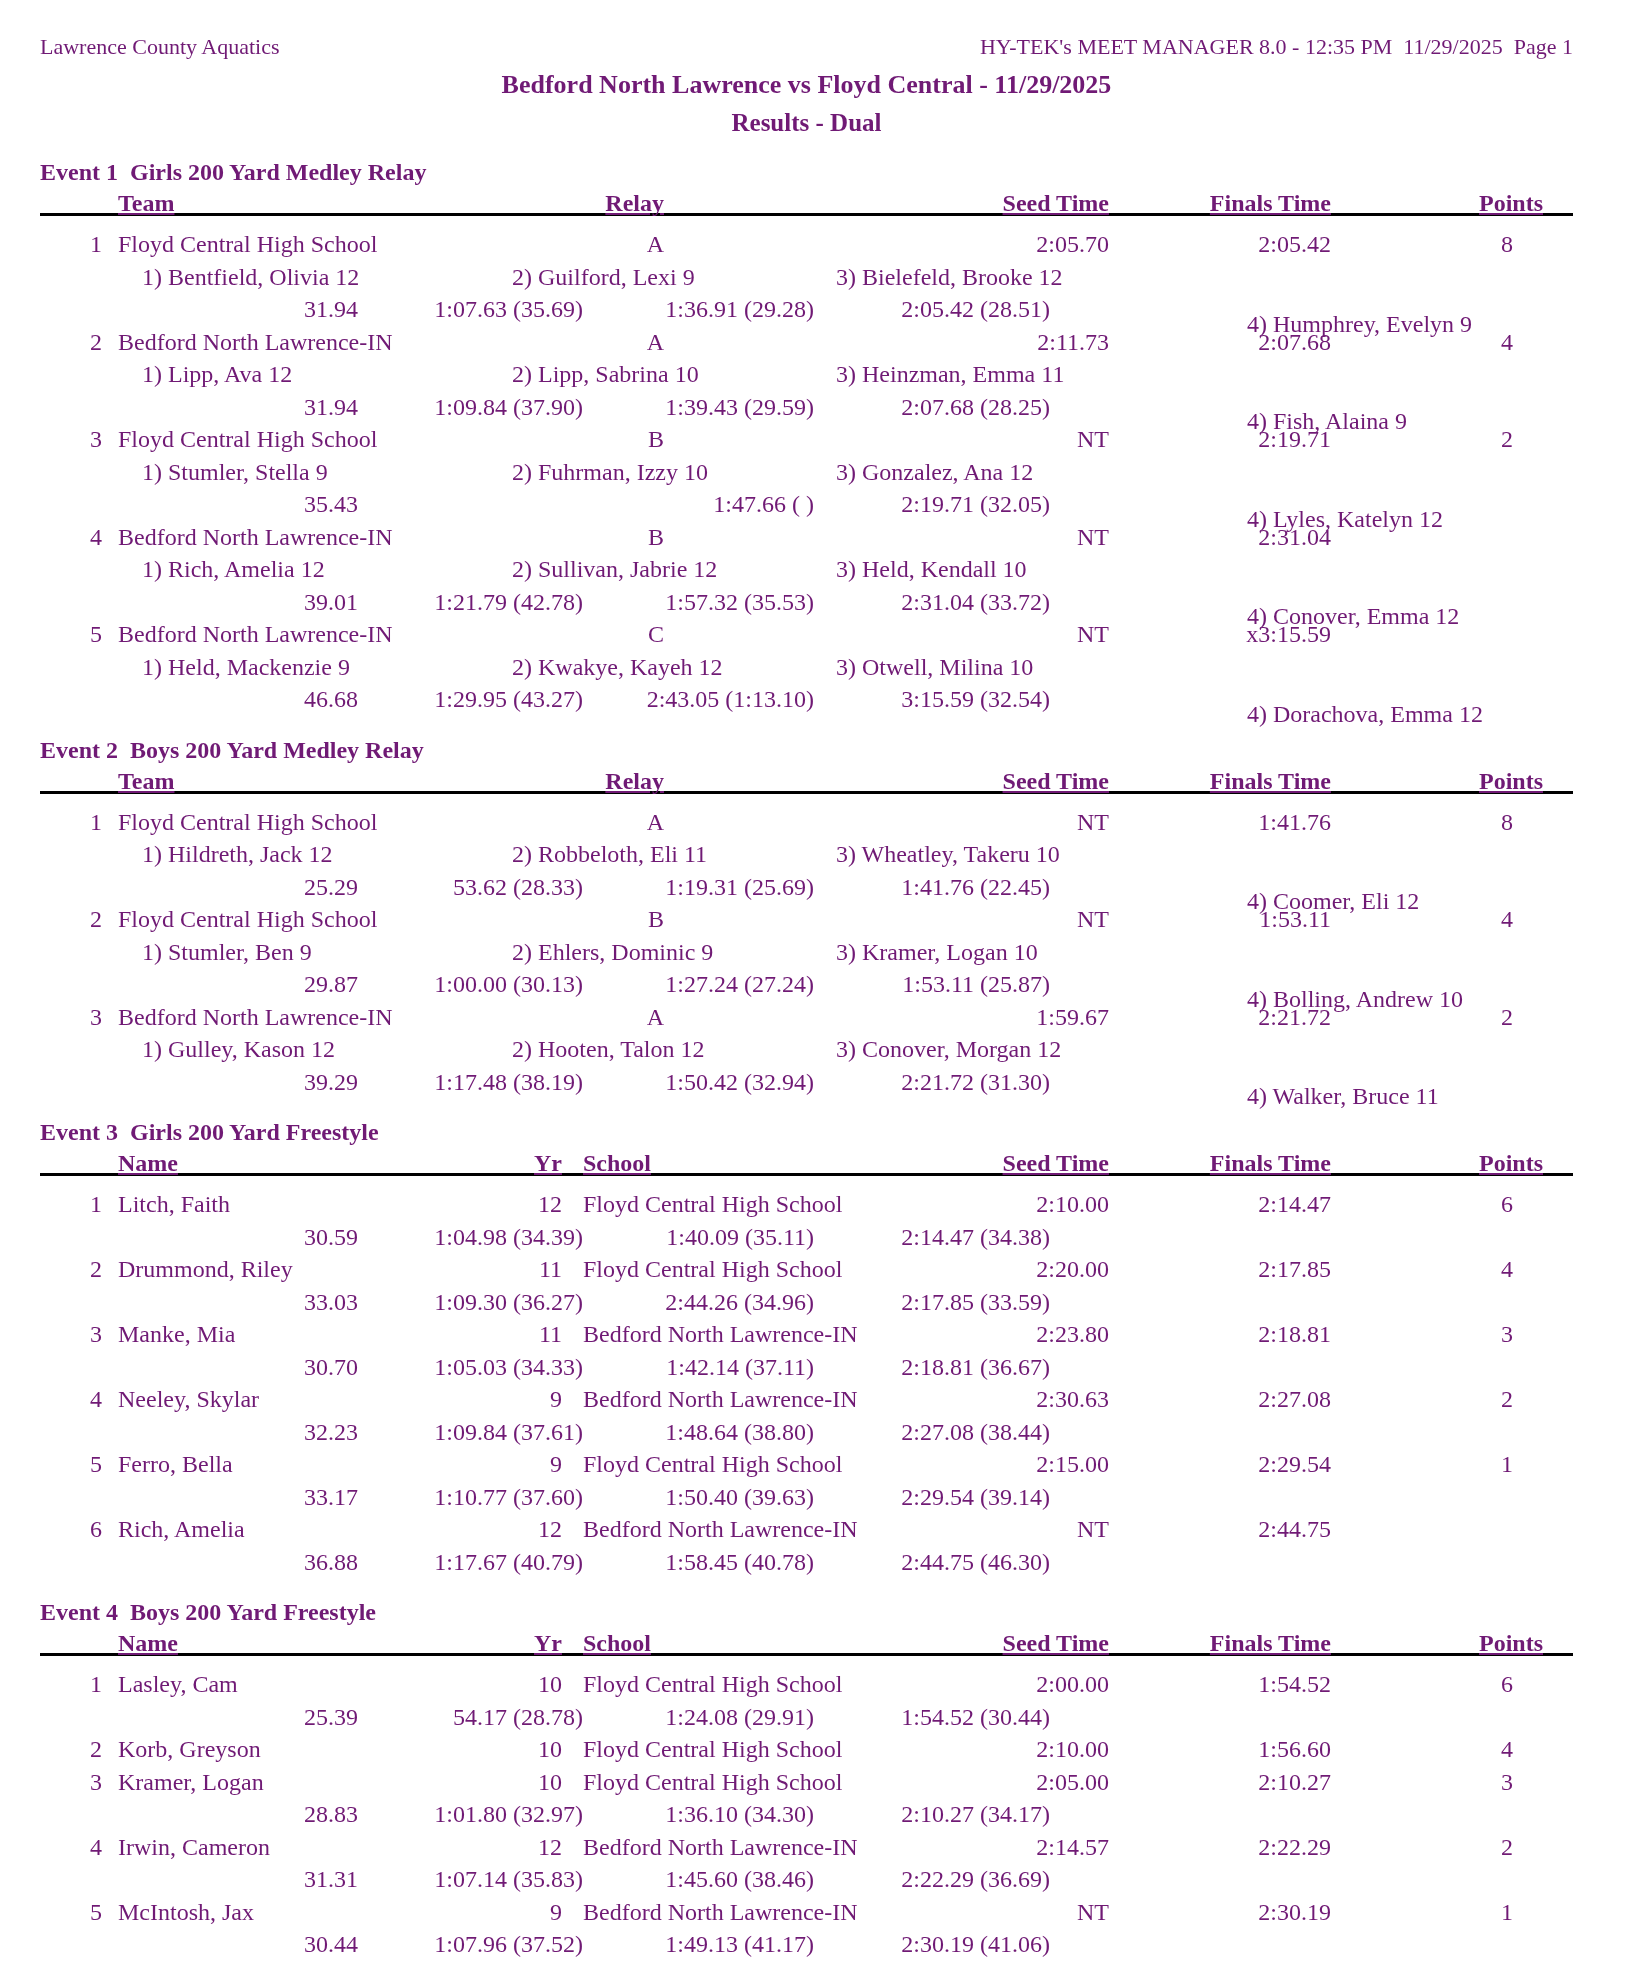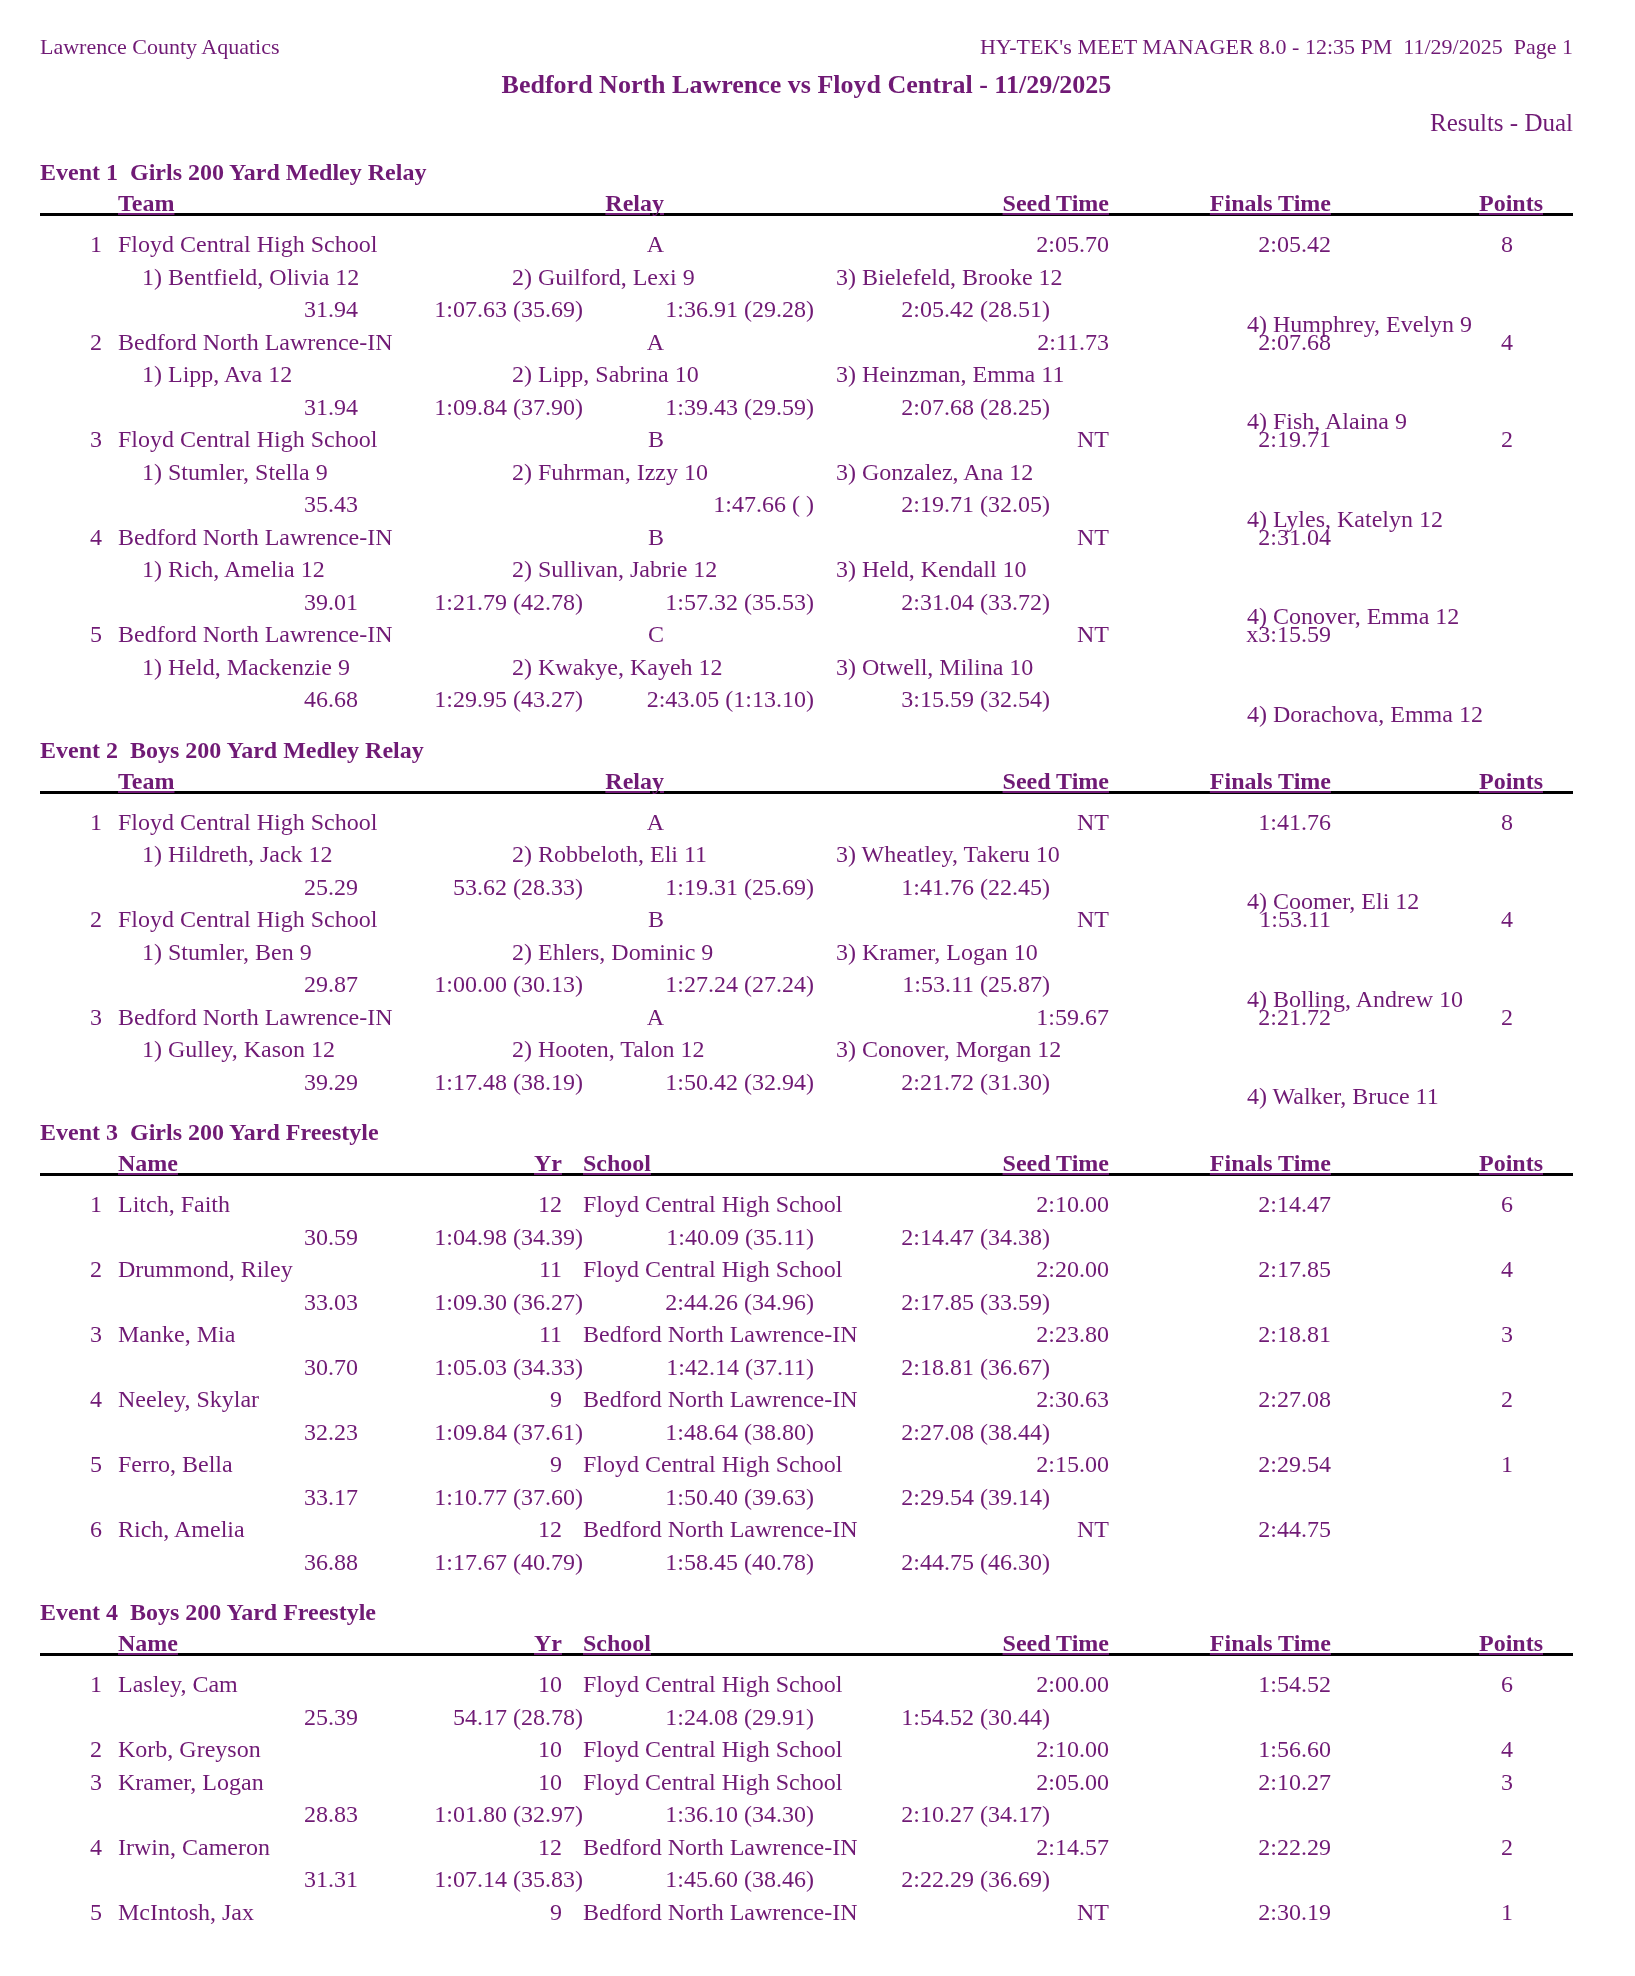--- a/index.html
+++ b/index.html
@@ -7,21 +7,21 @@
   .page {
     width:1635px; height:1976px; background:#ffffff; color:#701a75;
     font-family:"Liberation Serif","DejaVu Serif",serif;
     position:relative; overflow:hidden;
     padding:34px 62px 0 40px;
   }
   .doc-header { position:relative; height:26px; font-size:22px; }
   .doc-header .left  { position:absolute; left:0; top:0; white-space:pre; }
   .doc-header .right { position:absolute; right:0; top:0; white-space:pre; }
   .doc-title    { text-align:center; font-weight:bold; font-size:26px; line-height:30px; margin-top:10px; white-space:pre; }
-  .doc-subtitle { text-align:right; font-weight:normal; font-size:25px; line-height:30px; margin-top:8px; }
+  .doc-subtitle { text-align:center; font-weight:bold; font-size:25px; line-height:30px; margin-top:8px; }
   .event-section { margin-top:18px; }
   .event-title { font-weight:bold; font-size:24px; line-height:32px; white-space:pre; }
   .col-header {
     position:relative; height:26px; line-height:26px;
     border-bottom:3px solid #000; margin-top:2px; margin-bottom:12px;
     font-weight:bold; font-size:24px;
   }
   .col-header span { text-decoration:underline; white-space:pre; }
   .row { position:relative; height:32.5px; line-height:32.5px; font-size:24px; }
   .c-place    { position:absolute; left:0px;    width:62px;  text-align:right; }
@@ -400,15 +400,21 @@
         </div>
         <div class="row">
           <span class="c-place">5</span>
           <span class="c-team">McIntosh, Jax</span>
           <span class="c-yr">9</span>
           <span class="c-school">Bedford North Lawrence-IN</span>
           <span class="c-seed">NT</span>
           <span class="c-finals">2:30.19</span>
           <span class="c-points">1</span>
         </div>
+        <div class="row">
+          <span class="c-sp1">30.44</span>
+          <span class="c-sp2">1:07.96 (37.52)</span>
+          <span class="c-sp3">1:49.13 (41.17)</span>
+          <span class="c-sp4">2:30.19 (41.06)</span>
+        </div>
       </div>
     </div>
 </div>
 
 </body></html>

